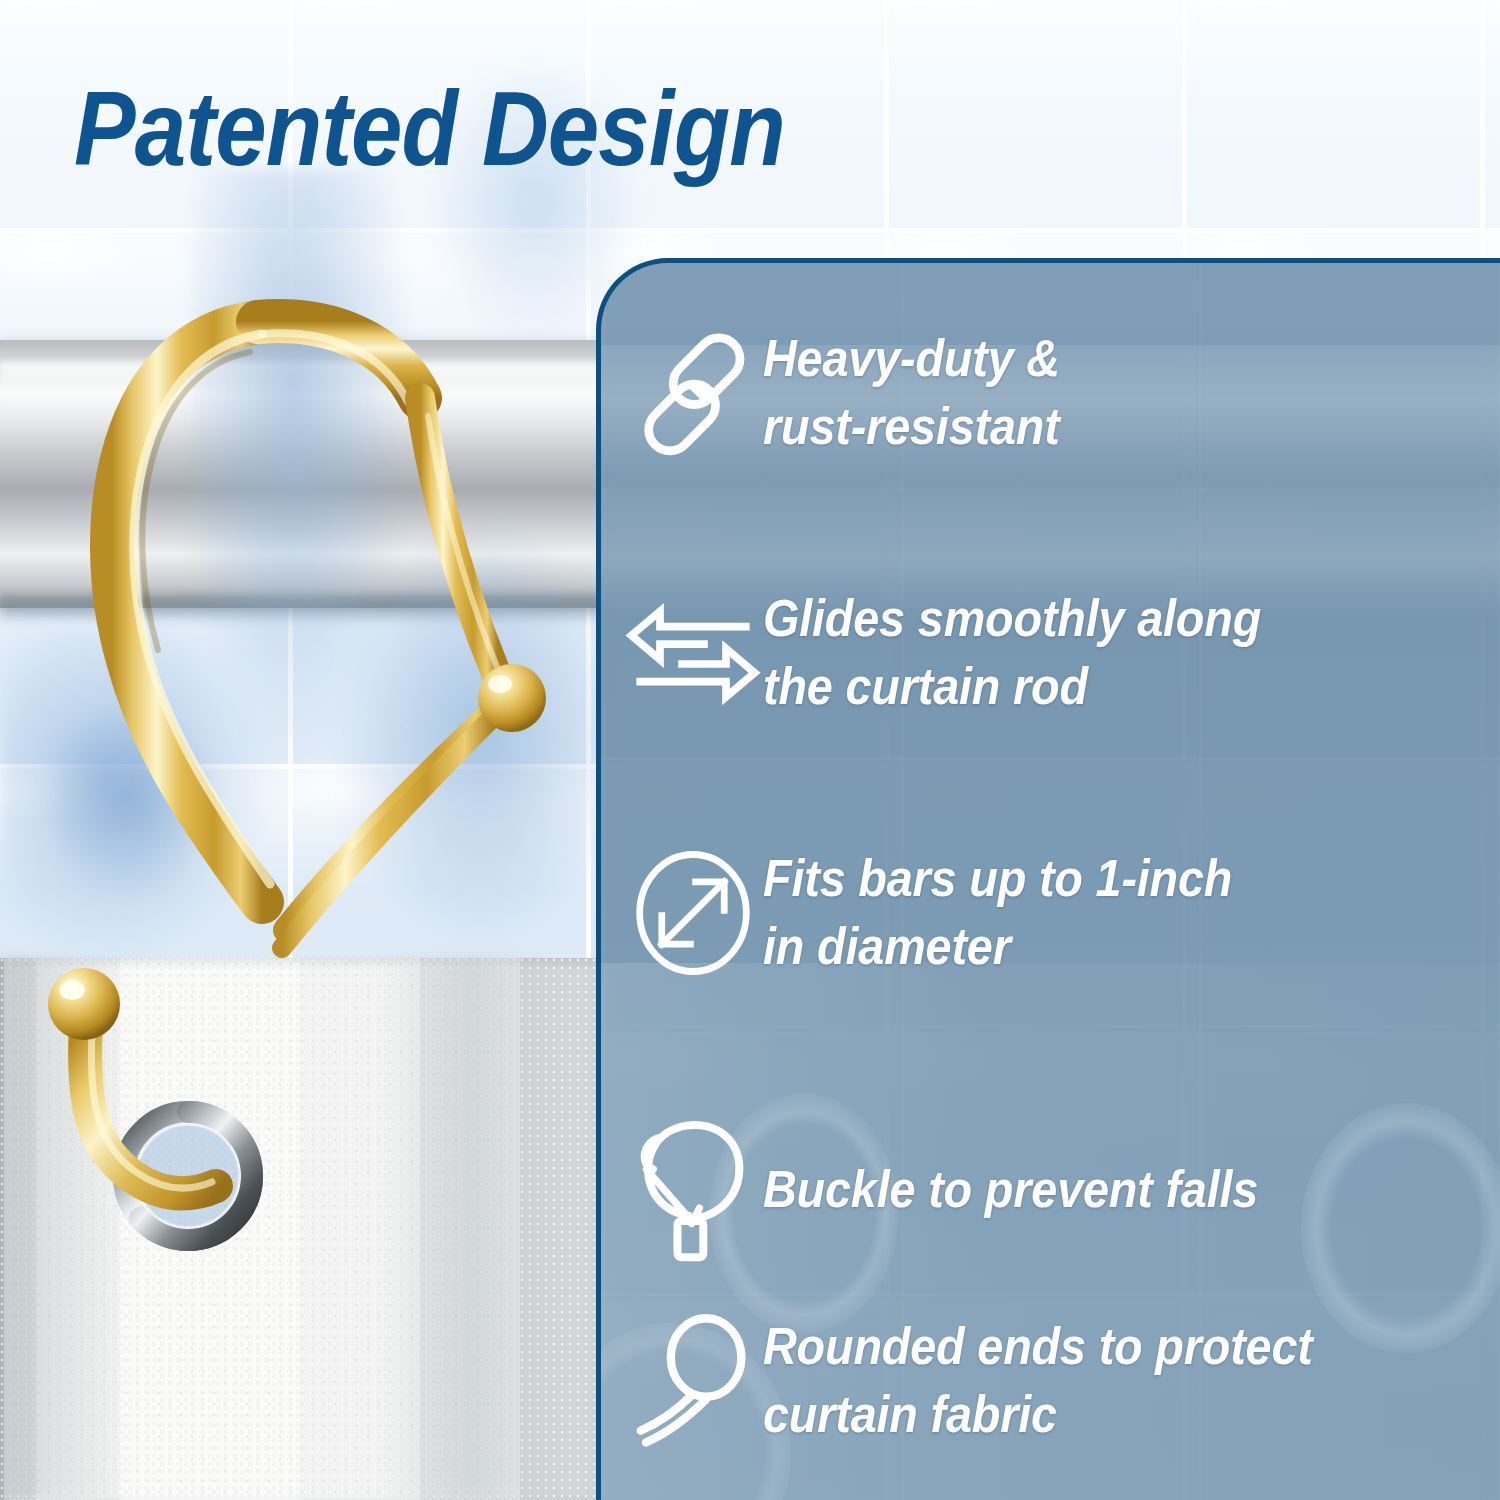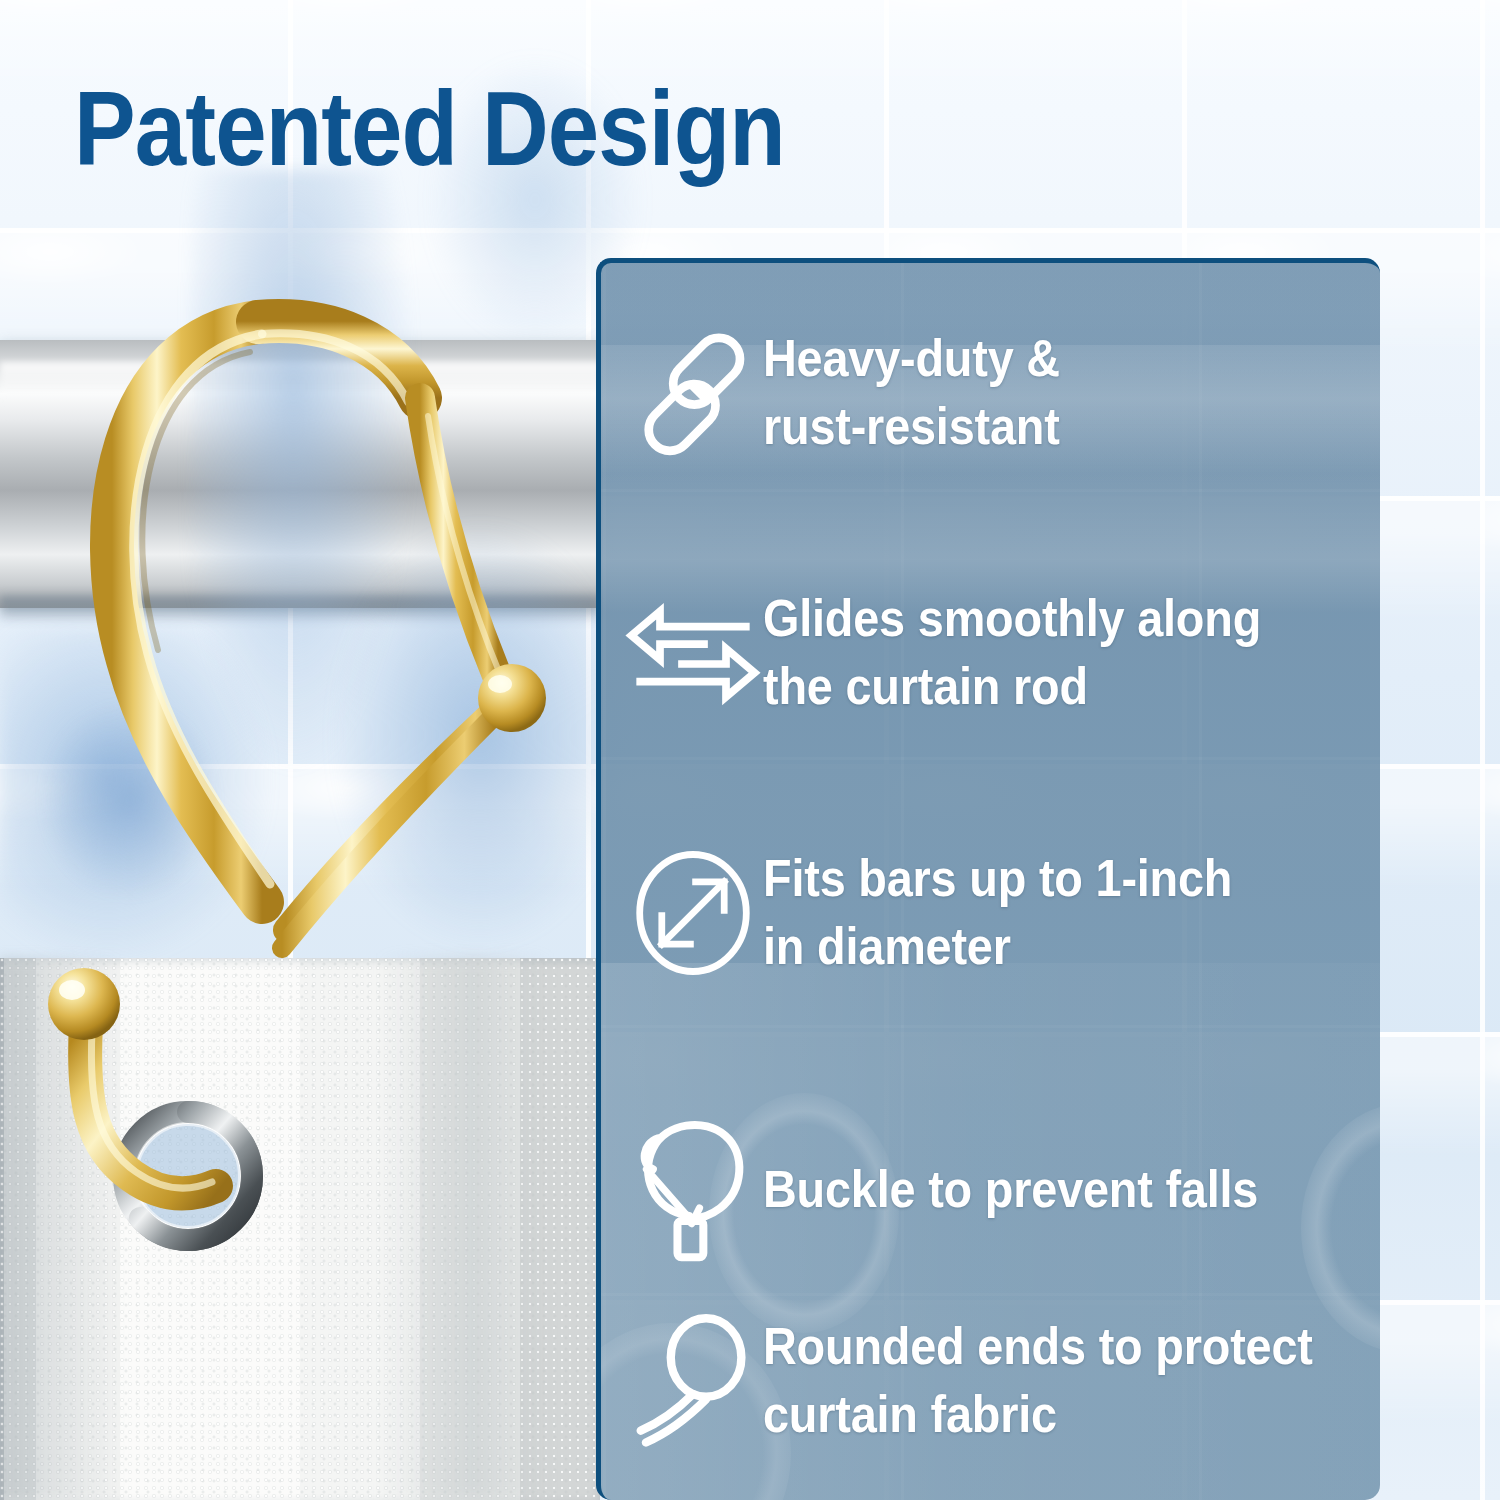--- a/index.html
+++ b/index.html
@@ -4,21 +4,21 @@
 <style>
   * { margin:0; padding:0; box-sizing:border-box; }
   html,body { width:1500px; height:1500px; overflow:hidden; }
   body {
     font-family:"Liberation Sans", sans-serif;
     background:#dfe9f3;
     position:relative;
   }
 
   
-  #stage { position:absolute; inset:0; width:1500px; height:1500px; overflow:hidden; }
+  #stage { position:absolute; inset:0; width:1500px; height:1500px; overflow:hidden;font-style:italic; }
 
   
   .tilewall {
     position:absolute; left:0; top:0; width:1500px; height:1500px;
     background:
       linear-gradient(180deg,#f7fbff 0%,#eef5fc 22%,#e3eef9 45%,#dbe9f6 70%,#e8f1fa 100%);
   }
   .tilegrid {
     position:absolute; left:-10px; top:-40px; width:1540px; height:1580px;
     background-image:
@@ -125,29 +125,28 @@
     font-size:105px; line-height:1.0;
     font-weight:700;
     letter-spacing:-1px;
     transform:scaleX(.88);
     transform-origin:left top;
     white-space:nowrap;
   }
 
   
   .panel {
-    position:absolute; left:596px; top:258px; width:784px; height:1242px;
+    position:absolute; left:596px; top:258px; width:904px; height:1242px;
     border-top-left-radius:72px;
     border-top:5px solid #0d4f7e;
     border-left:5px solid #0d4f7e;
     background:
       linear-gradient(180deg, rgba(150,178,200,.34) 0 4%, rgba(255,255,255,0) 18%),
       linear-gradient(180deg, rgba(106,139,167,.93) 0%, rgba(110,144,171,.90) 40%, rgba(113,147,173,.88) 70%, rgba(118,151,176,.90) 100%);
     overflow:hidden;
-    border-radius:15px;
   }
   
   .panel-bleed {
     position:absolute; inset:0;
     background-image:
       linear-gradient(90deg, rgba(255,255,255,.05) 0 3px, rgba(255,255,255,0) 3px),
       linear-gradient(180deg, rgba(255,255,255,.05) 0 3px, rgba(255,255,255,0) 3px);
     background-size:298px 268px, 298px 268px;
     background-position:2px -42px;
     opacity:.7;

